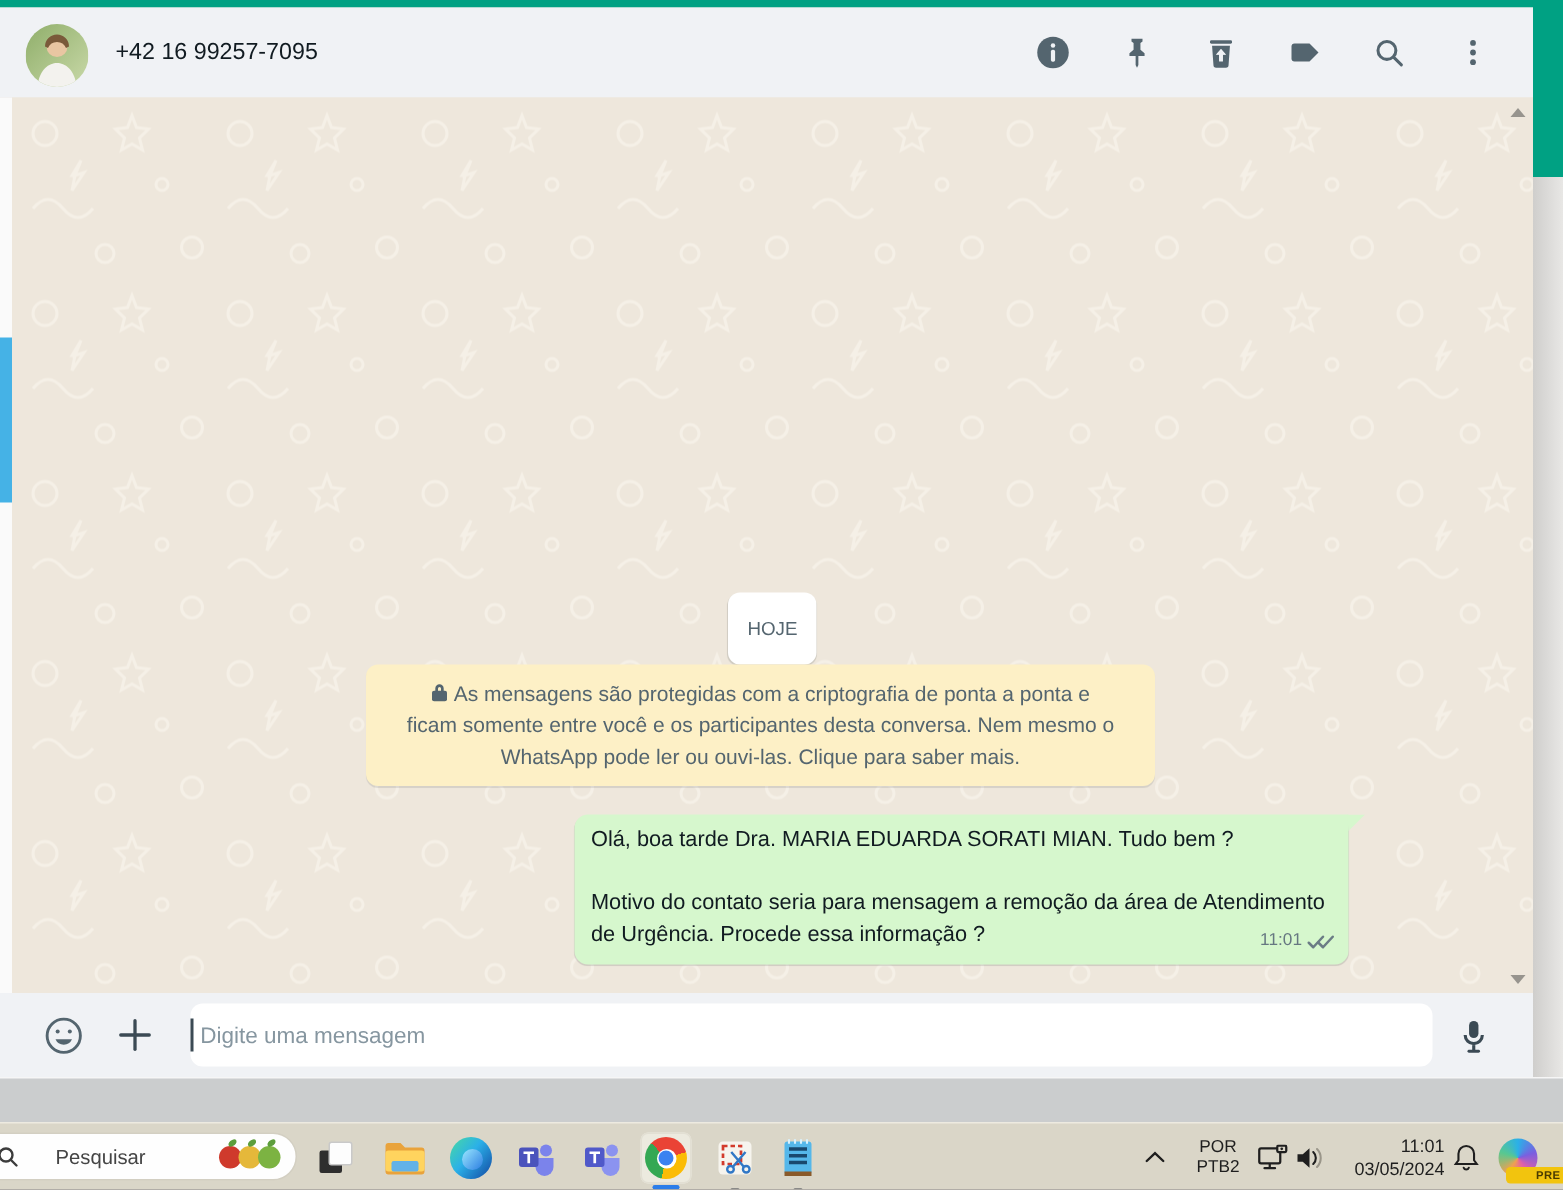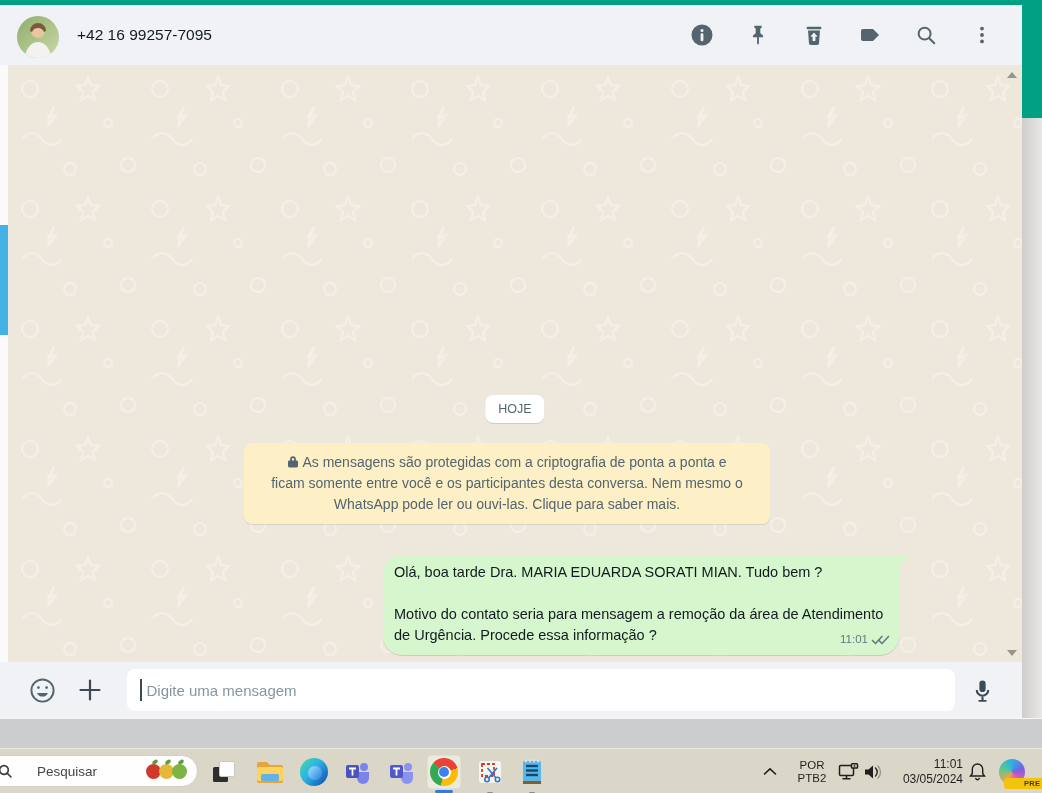--- a/index.html
+++ b/index.html
@@ -20,41 +20,41 @@
     font-size:15.5px;color:#111b21;cursor:pointer;}
   .hicons{position:absolute;right:27px;top:0;height:60px;display:flex;align-items:center;gap:30px;}
   .hbtn{width:26px;height:26px;display:flex;align-items:center;justify-content:center;cursor:pointer;}
   
   .chat{position:absolute;left:8px;top:65px;width:1014px;height:597px;background:#eee7dc;overflow:hidden;}
   .doodle{position:absolute;left:0;top:0;}
   .scroll-arrow{position:absolute;width:0;height:0;border-left:5px solid transparent;border-right:5px solid transparent;cursor:pointer;}
   .arrow-up{left:999px;top:7px;border-bottom:6px solid #97948e;}
   .arrow-down{left:999px;top:585px;border-top:6px solid #97948e;}
   .date-badge{position:absolute;left:50%;transform:translateX(-50%);top:330px;background:#ffffff;
-    color:#54656f;font-size:12.5px;padding:7px 13px;border-radius:8px;box-shadow:0 1px .5px rgba(11,20,26,.13);}
+    color:#54656f;font-size:12.5px;padding:17px 13px;border-radius:8px;box-shadow:0 1px .5px rgba(11,20,26,.13);}
   .e2e-banner{position:absolute;left:236px;top:378px;width:526px;box-sizing:border-box;background:#fdf0c6;
     color:#54656f;font-size:14px;line-height:21px;text-align:center;padding:9px 26px;border-radius:8px;
     box-shadow:0 1px .5px rgba(11,20,26,.10);cursor:pointer;}
   .lock-ic{display:inline-block;vertical-align:-1px;margin-right:3px;}
-  .bubble{position:absolute;left:375px;top:490px;width:516px;box-sizing:border-box;background:#d6f7cd;
-    border-radius:19px;border-top-right-radius:0;padding:7px 11px 9px 11px;
+  .bubble{position:absolute;left:375px;top:478px;width:516px;box-sizing:border-box;background:#d6f7cd;
+    border-radius:9px;border-top-right-radius:0;padding:7px 11px 9px 11px;
     box-shadow:0 1px .5px rgba(11,20,26,.13);color:#111b21;font-size:14.5px;line-height:21px;}
   .bubble .tail{position:absolute;right:-11px;top:0;}
   .bubble p{margin:0;}
   .bubble .gap{height:21px;}
   .meta{position:absolute;right:9px;bottom:5px;display:flex;align-items:center;gap:3px;}
   .meta .time{font-size:11.5px;color:#667781;}
   
   .composer{position:absolute;left:0;top:662px;width:1022px;height:56px;background:#f0f2f5;}
   .cbtn{position:absolute;top:0;height:56px;display:flex;align-items:center;justify-content:center;cursor:pointer;}
   .emoji-btn{left:28px;width:28px;}
   .plus-btn{left:76px;width:28px;}
   .mic-btn{left:966px;width:32px;}
   .input-pill{position:absolute;left:127px;top:7px;width:828px;height:42px;background:#ffffff;border-radius:8px;
-    display:flex;align-items:center;padding-left:13px;box-sizing:border-box;}
+    display:flex;align-items:center;box-sizing:border-box;}
   .caret{width:1.5px;height:22px;background:#3b4a54;margin-right:3px;}
   .msg-input{border:none;outline:none;flex:1;font-size:15px;color:#111b21;background:transparent;
     font-family:"Liberation Sans","DejaVu Sans",sans-serif;}
   .msg-input::placeholder{color:#8696a0;}
   
   .taskbar{position:absolute;left:0;top:748px;width:1042px;height:45px;background:#dad6c8;border-top:1px solid #edeae0;box-sizing:border-box;}
   .tsearch{position:absolute;left:-26px;top:6px;width:224px;height:32px;background:#fefefe;border:1px solid #d3cfc2;
     border-radius:17px;box-sizing:border-box;display:flex;align-items:center;cursor:pointer;}
   .tsearch .mag{margin-left:22px;}
   .tsearch .stext{margin-left:24px;font-size:13.5px;color:#454545;flex:1;}

